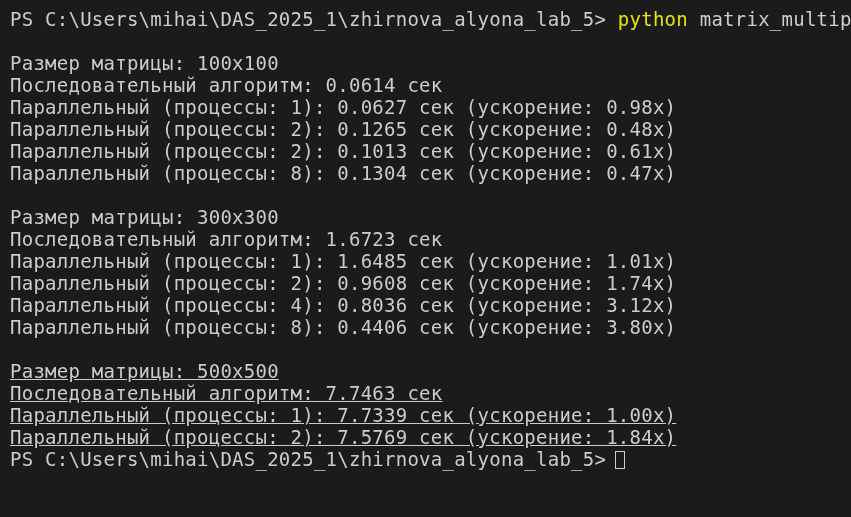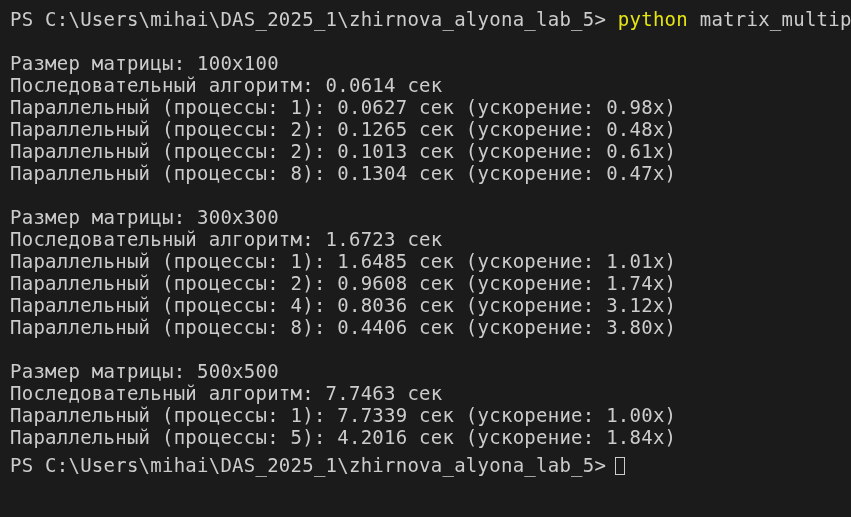--- a/index.html
+++ b/index.html
@@ -24,21 +24,22 @@
     height: 22px;
     white-space: pre;
   }
   .blank {
     height: 22px;
   }
   .block {
     margin-bottom: 22px;
   }
   .block:last-child {
-    margin-bottom: 6px;
+    margin-bottom: 0;
+    text-decoration: underline;
   }
   .cmd {
     color: #e5e510;
   }
   .cursor {
     display: inline-block;
     width: 8px;
     height: 16px;
     border: 1px solid #cccccc;
     background: transparent;
@@ -69,19 +70,19 @@
         <div class="line">Последовательный алгоритм: 1.6723 сек</div>
         <div class="line">Параллельный (процессы: 1): 1.6485 сек (ускорение: 1.01x)</div>
         <div class="line">Параллельный (процессы: 2): 0.9608 сек (ускорение: 1.74x)</div>
         <div class="line">Параллельный (процессы: 4): 0.8036 сек (ускорение: 3.12x)</div>
         <div class="line">Параллельный (процессы: 8): 0.4406 сек (ускорение: 3.80x)</div>
       </div>
       <div class="block">
         <div class="line">Размер матрицы: 500x500</div>
         <div class="line">Последовательный алгоритм: 7.7463 сек</div>
         <div class="line">Параллельный (процессы: 1): 7.7339 сек (ускорение: 1.00x)</div>
-        <div class="line">Параллельный (процессы: 5): 4.2016 сек (ускорение: 1.84x)</div>
+        <div class="line">Параллельный (процессы: 2): 7.5769 сек (ускорение: 1.84x)</div>
       </div>
     </div>
 
   <div class="line"><span>PS C:\Users\mihai\DAS_2025_1\zhirnova_alyona_lab_5&gt;</span><span class="cursor"></span></div>
 
 </div>
 
 </body></html>

